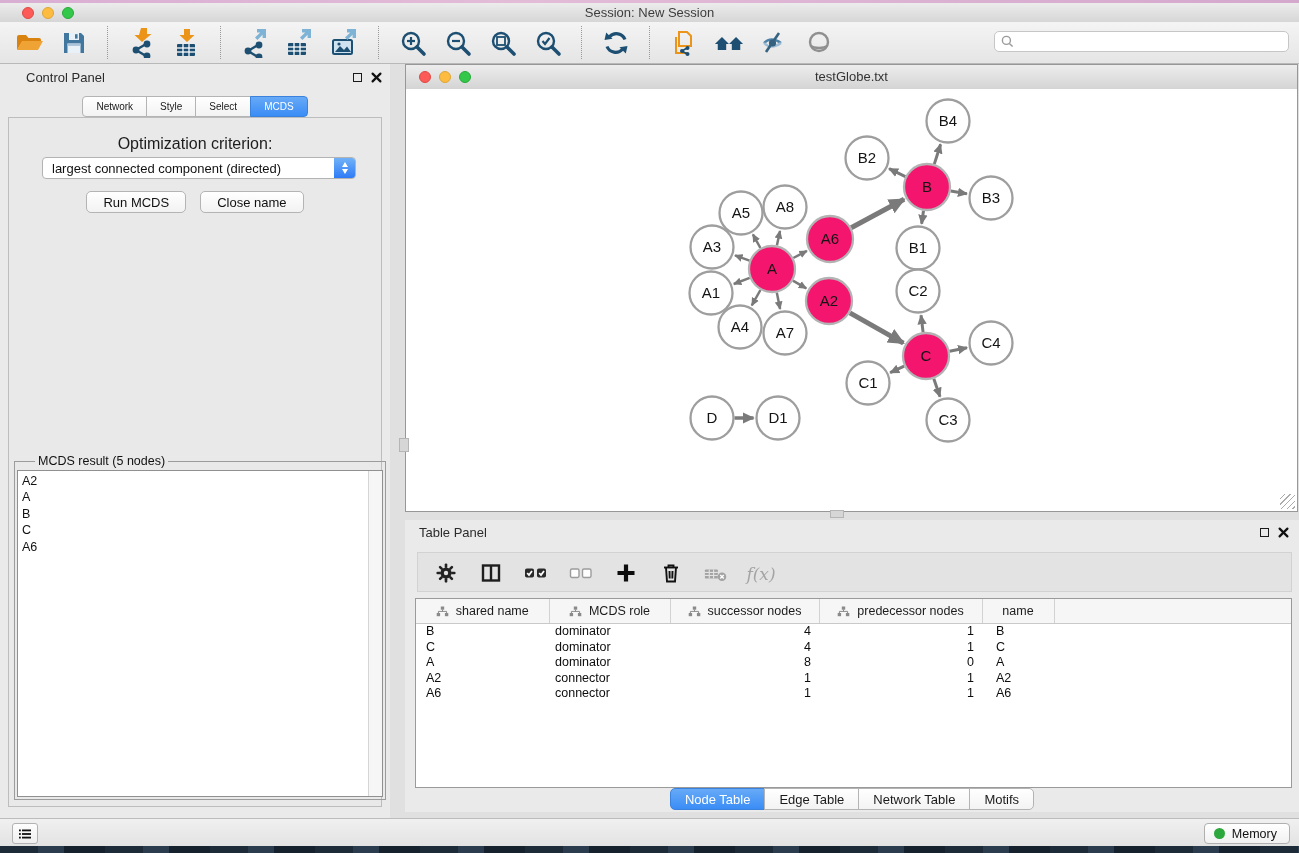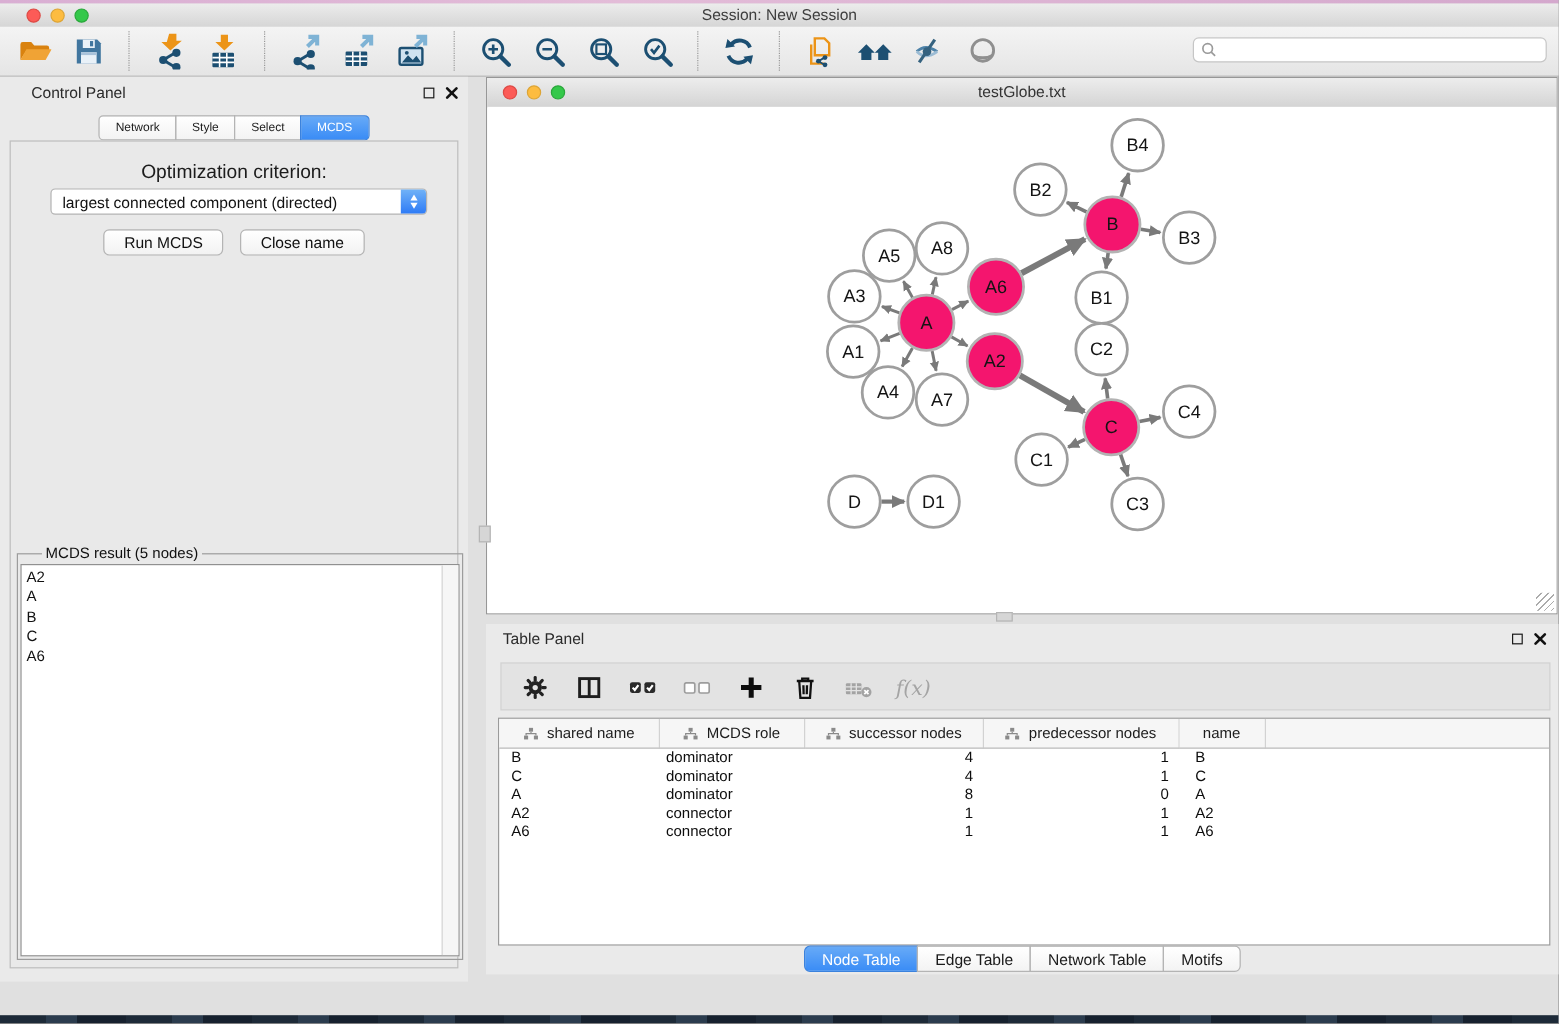--- a/index.html
+++ b/index.html
@@ -690,15 +690,33 @@
       </table>
     </div>
     <div class="tp-tabs" id="tp-tabs">
         <button class="tp-tab active">Node Table</button>
         <button class="tp-tab">Edge Table</button>
         <button class="tp-tab">Network Table</button>
         <button class="tp-tab">Motifs</button>
       </div>
   </section>
 
+  <footer class="statusbar">
+    <button class="menu-btn">
+      <svg width="16" height="14" viewBox="0 0 16 14">
+          <g fill="#111">
+            <rect x="0" y="1" width="2.4" height="2.4"></rect>
+            <rect x="4" y="1" width="12" height="2.4"></rect>
+            <rect x="0" y="5.8" width="2.4" height="2.4"></rect>
+            <rect x="4" y="5.8" width="12" height="2.4"></rect>
+            <rect x="0" y="10.6" width="2.4" height="2.4"></rect>
+            <rect x="4" y="10.6" width="12" height="2.4"></rect>
+          </g>
+        </svg>
+    </button>
+    <button class="memory-btn">
+      <span class="mem-dot" id="mem-dot" style="background: rgb(44, 168, 60);"></span>
+      <span>Memory</span>
+    </button>
+  </footer>
 
   <div class="desktop-strip"></div>
 </div>
 
 </body></html>

